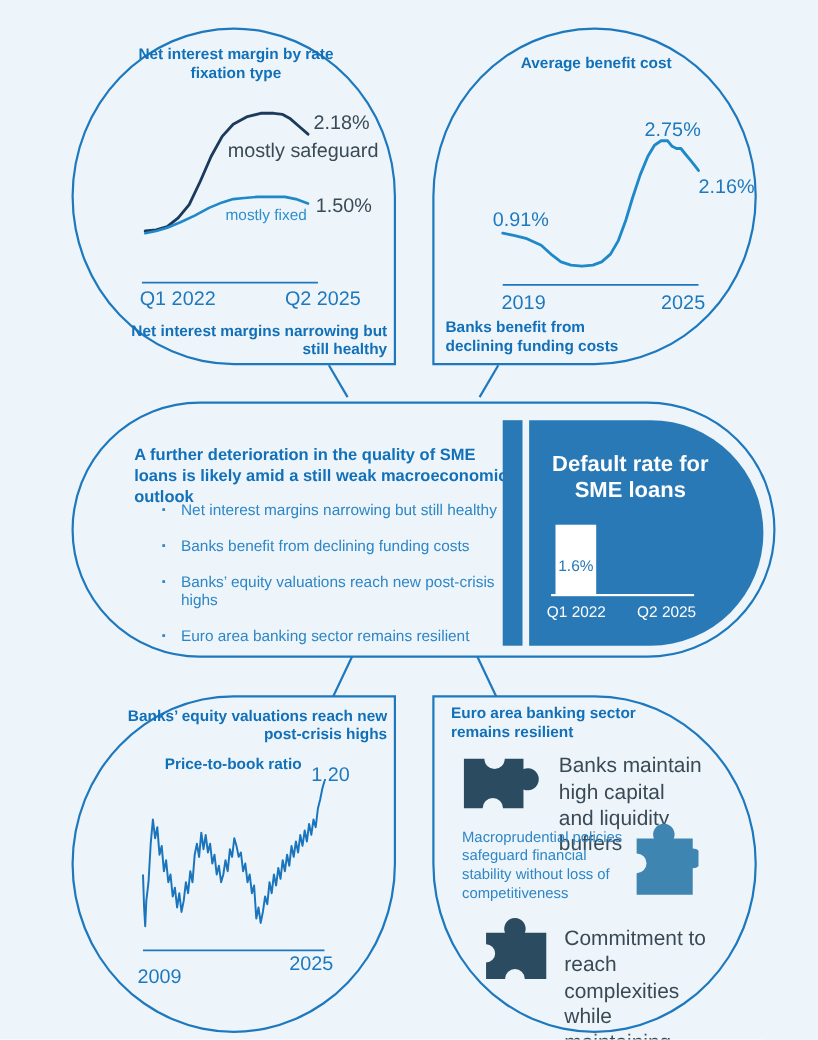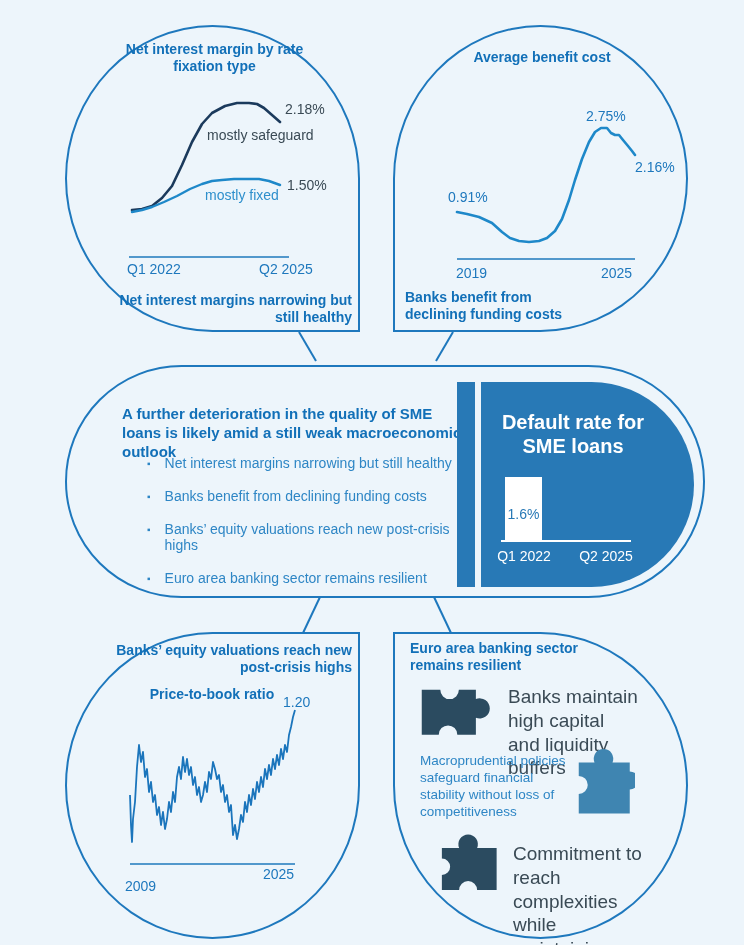--- a/index.html
+++ b/index.html
@@ -19,22 +19,22 @@
   .stage{position:relative;width:744px;height:945px;background:var(--bg);overflow:hidden;}
   .bubble{position:absolute;border:2px solid var(--accent);box-sizing:border-box;}
   .bubble.tl{left:65px;top:25px;width:295px;height:307px;border-radius:50% 50% 0 50%;}
   .bubble.tr{left:393px;top:25px;width:295px;height:307px;border-radius:50% 50% 50% 0;}
   .bubble.bl{left:65px;top:632px;width:295px;height:307px;border-radius:50% 0 50% 50%;}
   .bubble.br{left:393px;top:632px;width:295px;height:307px;border-radius:0 50% 50% 50%;}
   .stadium{position:absolute;left:65px;top:365px;width:640px;height:233px;border:2px solid var(--accent);border-radius:117px;box-sizing:border-box;}
   .abs{position:absolute;}
   .b-title{font-weight:bold;color:var(--title);font-size:14px;line-height:1.18;text-align:center;}
   .b-caption{font-weight:bold;color:var(--title);font-size:14px;line-height:1.18;}
-  .lab{font-size:14px;color:var(--accent);white-space:nowrap;}
-  .lab-dark{font-size:14px;color:var(--darktext);white-space:nowrap;}
+  .lab{font-size:18px;color:var(--accent);white-space:nowrap;}
+  .lab-dark{font-size:18px;color:var(--darktext);white-space:nowrap;}
   .lab-lblue{font-size:14px;color:#2E8FCC;white-space:nowrap;}
   .center-heading{font-weight:bold;color:var(--title);font-size:15px;line-height:1.25;}
   .bullets{color:var(--bullet);font-size:14px;}
   .bullet-row{display:flex;margin-bottom:17px;}
   .bullet-row::before{content:"▪";font-size:10px;margin:3px 14px 0 0;color:var(--bullet);}
   .accent-bar{position:absolute;left:390px;top:15px;width:18px;height:205px;background:var(--fill);}
   .dshape{position:absolute;left:414px;top:15px;width:213px;height:205px;background:var(--fill);border-radius:0 103px 103px 0;}
   .dshape-title{position:absolute;left:12px;top:28px;width:160px;text-align:center;color:#fff;font-weight:bold;font-size:20px;line-height:1.2;}
   .bar{position:absolute;background:#fff;display:flex;align-items:flex-end;justify-content:center;}
   .bar-val{color:var(--fill);font-size:14px;margin-bottom:18px;}

